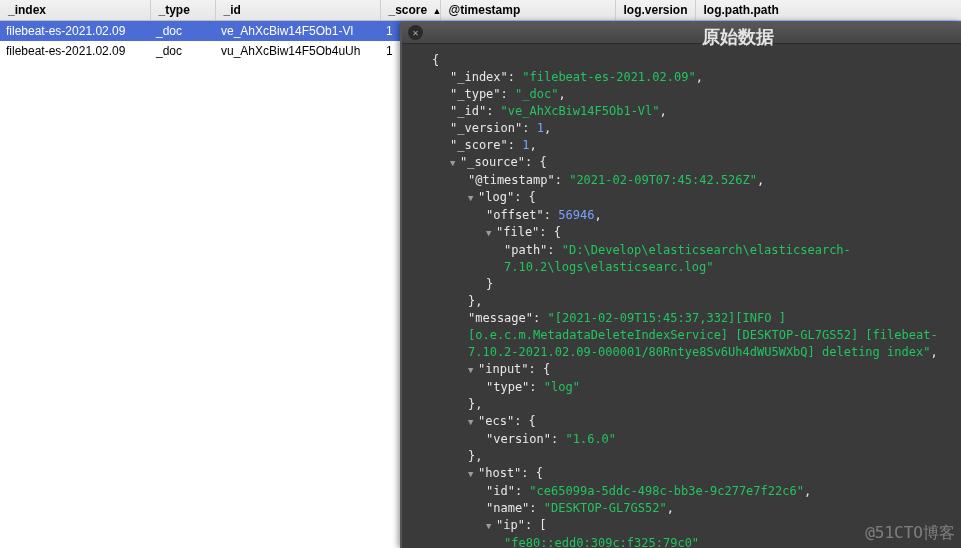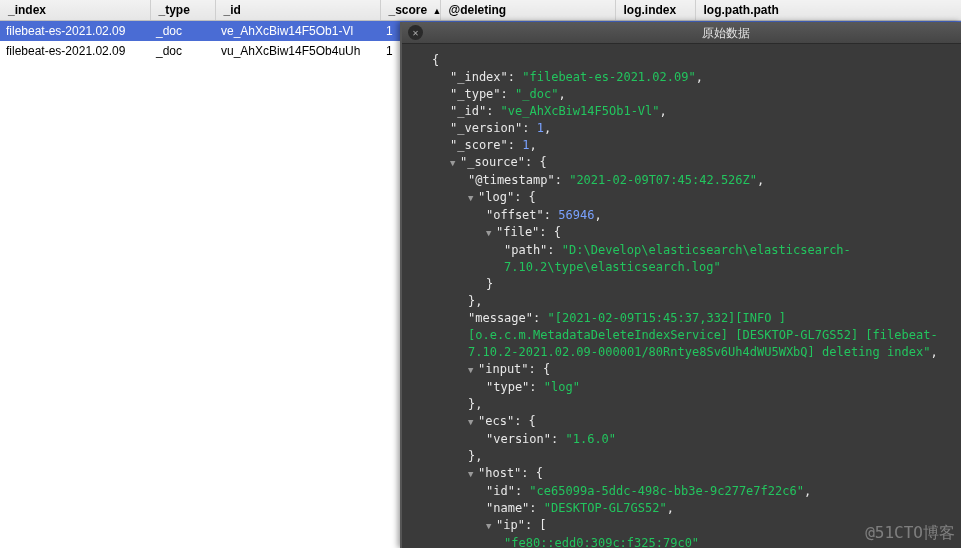--- a/index.html
+++ b/index.html
@@ -30,22 +30,22 @@
   .raw-panel {
     position: absolute; left: 400px; top: 22px; width: 561px; height: 526px;
     background: #3a3a3a; color: #d0d0d0; font-family: Consolas, Menlo, monospace; font-size: 12px;
     border-left: 2px solid #555; box-shadow: -2px 0 6px rgba(0,0,0,.4);
   }
   .raw-header {
     height: 22px; background: linear-gradient(#585858,#454545);
     border-bottom: 1px solid #2a2a2a; position: relative;
   }
   .raw-title {
-    position: absolute; left: 300px; top: 3px; font-family: Arial; font-weight: normal;
-    font-size: 12px; color: #e4e4e4;
+    position: absolute; left: 300px; top: 3px; font-family: Arial; font-weight: bold;
+    font-size: 18px; color: #e4e4e4;
   }
   .raw-close {
     position: absolute; left: 6px; top: 3px; width: 15px; height: 15px; border-radius: 50%;
     background: #2a2a2a; color: #aaa; font-size: 10px; text-align: center; line-height: 15px; cursor: pointer;
   }
   .raw-body { padding: 8px 8px 8px 12px; line-height: 17px; overflow: hidden; }
 
   .k   { color: #e8e8e8; }     
   .q   { color: #e8e8e8; }     
   .str { color: #22c55e; }     
@@ -75,22 +75,22 @@
   </colgroup>
   <thead>
     <tr>
       <th>_index</th>
       <th>_type</th>
       <th>_id</th>
       <th style="text-align:right">
         <span>_score</span>
         <span class="sort-ind">▲</span>
       </th>
-      <th>@deleting</th>
-      <th>log.index</th>
+      <th>@timestamp</th>
+      <th>log.version</th>
       <th>log.path.path</th>
     </tr>
   </thead>
   <tbody>
     <tr class="row-sel">
       <td>filebeat-es-2021.02.09</td>
       <td>_doc</td>
       <td>ve_AhXcBiw14F5Ob1-Vl</td>
       <td class="score-cell">1</td>
       <td>2021-02-09T07:45:42.526Z</td>
@@ -125,21 +125,21 @@
 <div class="i2"><span class="k">"_id"</span><span class="q">: </span><span class="str">"<span>ve_AhXcBiw14F5Ob1-Vl</span>"</span><span class="q">,</span></div>
 <div class="i2"><span class="k">"_version"</span><span class="q">: </span><span class="num">1</span><span class="q">,</span></div>
 <div class="i2"><span class="k">"_score"</span><span class="q">: </span><span class="num">1</span><span class="q">,</span></div>
 
 <div class="i2"><span class="tri">▼</span><span class="k">"_source"</span><span class="q">: {</span></div>
 <div class="i3"><span class="k">"@timestamp"</span><span class="q">: </span><span class="str">"<span>2021-02-09T07:45:42.526Z</span>"</span><span class="q">,</span></div>
 
 <div class="i3"><span class="tri">▼</span><span class="k">"log"</span><span class="q">: {</span></div>
 <div class="i4"><span class="k">"offset"</span><span class="q">: </span><span class="num">56946</span><span class="q">,</span></div>
 <div class="i4"><span class="tri">▼</span><span class="k">"file"</span><span class="q">: {</span></div>
-<div class="i5"><span class="k">"path"</span><span class="q">: </span><span class="str">"<span>D:\Develop\elasticsearch\elasticsearch-7.10.2\type\elasticsearch.log</span>"</span></div>
+<div class="i5"><span class="k">"path"</span><span class="q">: </span><span class="str">"<span>D:\Develop\elasticsearch\elasticsearch-7.10.2\logs\elasticsearc.log</span>"</span></div>
 <div class="i4"><span class="q">}</span></div>
 <div class="i3"><span class="q">},</span></div>
 
 <div class="i3"><span class="k">"message"</span><span class="q">: </span><span class="str">"<span>[2021-02-09T15:45:37,332][INFO ][o.e.c.m.MetadataDeleteIndexService] [DESKTOP-GL7GS52] [filebeat-7.10.2-2021.02.09-000001/80Rntye8Sv6Uh4dWU5WXbQ] deleting index</span>"</span><span class="q">,</span></div>
 
 <div class="i3"><span class="tri">▼</span><span class="k">"input"</span><span class="q">: {</span></div>
 <div class="i4"><span class="k">"type"</span><span class="q">: </span><span class="str">"<span>log</span>"</span></div>
 <div class="i3"><span class="q">},</span></div>
 
 <div class="i3"><span class="tri">▼</span><span class="k">"ecs"</span><span class="q">: {</span></div>

